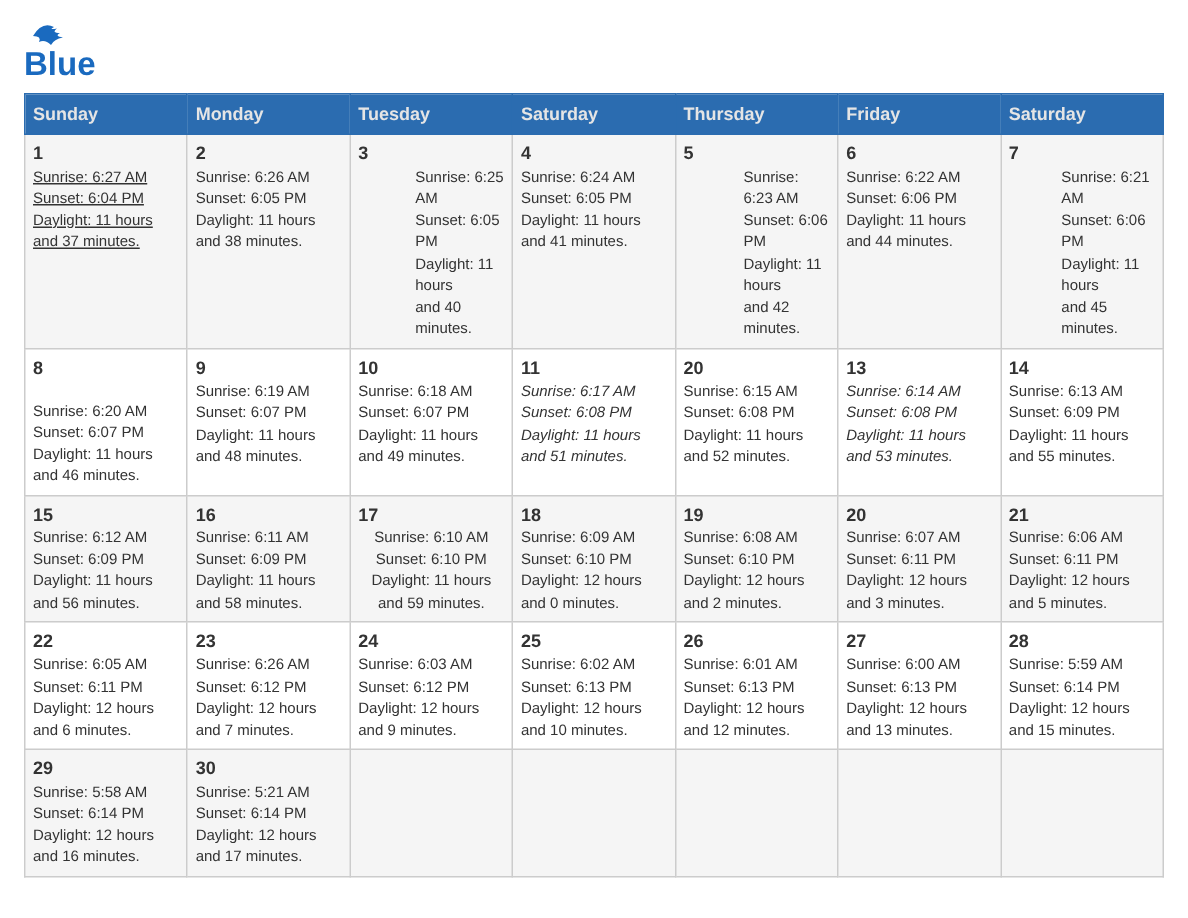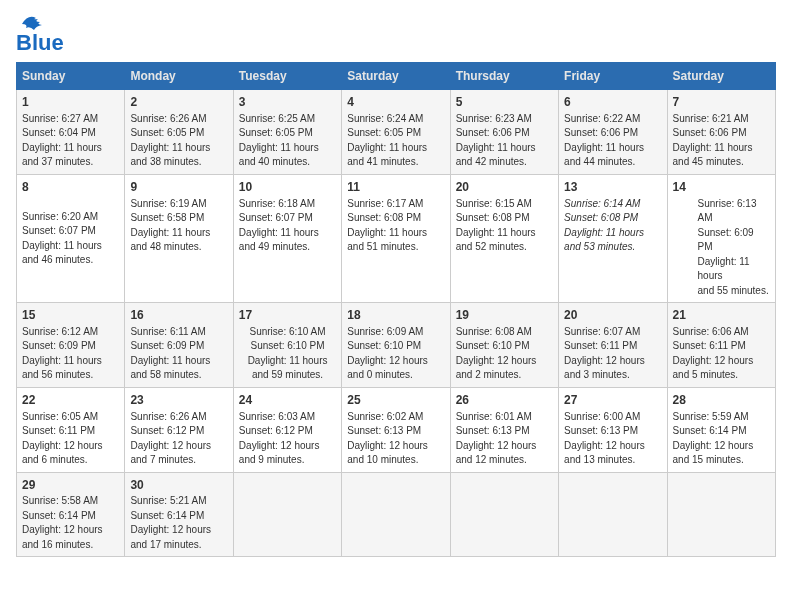--- a/index.html
+++ b/index.html
@@ -109,114 +109,114 @@
         <th>Saturday</th>
         <th>Thursday</th>
         <th>Friday</th>
         <th>Saturday</th>
       </tr>
   </thead>
   <tbody id="calendar-body">
   <tr>
         <td>
           <span class="day-num">1</span>
-          <div class="day-info" style="white-space: pre-line;">Sunrise: 6:27 AM
+          <div class="day-info" style="white-space: pre-line; text-decoration: underline;">Sunrise: 6:27 AM
 Sunset: 6:04 PM
 Daylight: 11 hours
 and 37 minutes.</div>
         </td>
         <td>
           <span class="day-num">2</span>
           <div class="day-info" style="white-space: pre-line;">Sunrise: 6:26 AM
 Sunset: 6:05 PM
 Daylight: 11 hours
 and 38 minutes.</div>
         </td>
         <td>
           <span class="day-num">3</span>
-          <div class="day-info" style="white-space: pre-line;">Sunrise: 6:25 AM
+          <div class="day-info" style="white-space: pre-line; margin-left: 38px;">Sunrise: 6:25 AM
 Sunset: 6:05 PM
 Daylight: 11 hours
 and 40 minutes.</div>
         </td>
         <td>
           <span class="day-num">4</span>
           <div class="day-info" style="white-space: pre-line;">Sunrise: 6:24 AM
 Sunset: 6:05 PM
 Daylight: 11 hours
 and 41 minutes.</div>
         </td>
         <td>
           <span class="day-num">5</span>
-          <div class="day-info" style="white-space: pre-line;">Sunrise: 6:23 AM
+          <div class="day-info" style="white-space: pre-line; margin-left: 40px;">Sunrise: 6:23 AM
 Sunset: 6:06 PM
 Daylight: 11 hours
 and 42 minutes.</div>
         </td>
         <td>
           <span class="day-num">6</span>
           <div class="day-info" style="white-space: pre-line;">Sunrise: 6:22 AM
 Sunset: 6:06 PM
 Daylight: 11 hours
 and 44 minutes.</div>
         </td>
         <td>
           <span class="day-num">7</span>
-          <div class="day-info" style="white-space: pre-line;">Sunrise: 6:21 AM
+          <div class="day-info" style="white-space: pre-line; margin-left: 35px;">Sunrise: 6:21 AM
 Sunset: 6:06 PM
 Daylight: 11 hours
 and 45 minutes.</div>
         </td>
       </tr>
       <tr>
         <td>
           <span class="day-num">8</span>
           <div class="day-info" style="white-space: pre-line; margin-top: 14px;">Sunrise: 6:20 AM
 Sunset: 6:07 PM
 Daylight: 11 hours
 and 46 minutes.</div>
         </td>
         <td>
           <span class="day-num">9</span>
           <div class="day-info" style="white-space: pre-line;">Sunrise: 6:19 AM
-Sunset: 6:58 PM
+Sunset: 6:07 PM
 Daylight: 11 hours
 and 48 minutes.</div>
         </td>
         <td>
           <span class="day-num">10</span>
           <div class="day-info" style="white-space: pre-line;">Sunrise: 6:18 AM
 Sunset: 6:07 PM
 Daylight: 11 hours
 and 49 minutes.</div>
         </td>
         <td>
           <span class="day-num">11</span>
-          <div class="day-info" style="white-space: pre-line;">Sunrise: 6:17 AM
+          <div class="day-info" style="white-space: pre-line; font-style: italic;">Sunrise: 6:17 AM
 Sunset: 6:08 PM
 Daylight: 11 hours
 and 51 minutes.</div>
         </td>
         <td>
           <span class="day-num">20</span>
           <div class="day-info" style="white-space: pre-line;">Sunrise: 6:15 AM
 Sunset: 6:08 PM
 Daylight: 11 hours
 and 52 minutes.</div>
         </td>
         <td>
           <span class="day-num">13</span>
           <div class="day-info" style="white-space: pre-line; font-style: italic;">Sunrise: 6:14 AM
 Sunset: 6:08 PM
 Daylight: 11 hours
 and 53 minutes.</div>
         </td>
         <td>
           <span class="day-num">14</span>
-          <div class="day-info" style="white-space: pre-line; margin-left: 25px;">Sunrise: 6:13 AM
+          <div class="day-info" style="white-space: pre-line;">Sunrise: 6:13 AM
 Sunset: 6:09 PM
 Daylight: 11 hours
 and 55 minutes.</div>
         </td>
       </tr>
       <tr>
         <td>
           <span class="day-num">15</span>
           <div class="day-info" style="white-space: pre-line;">Sunrise: 6:12 AM
 Sunset: 6:09 PM

